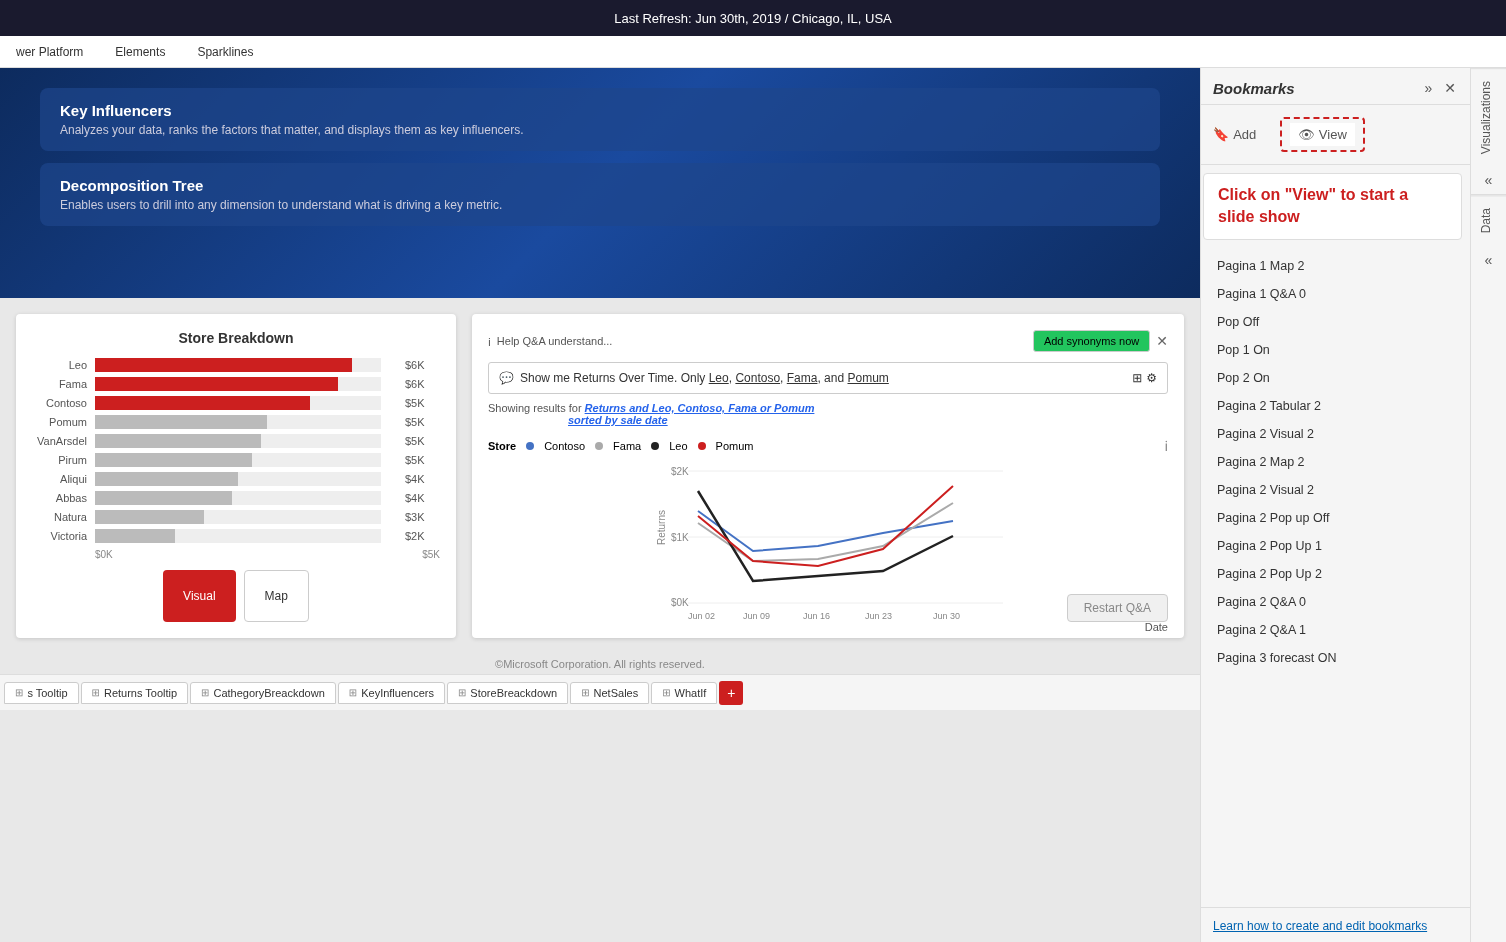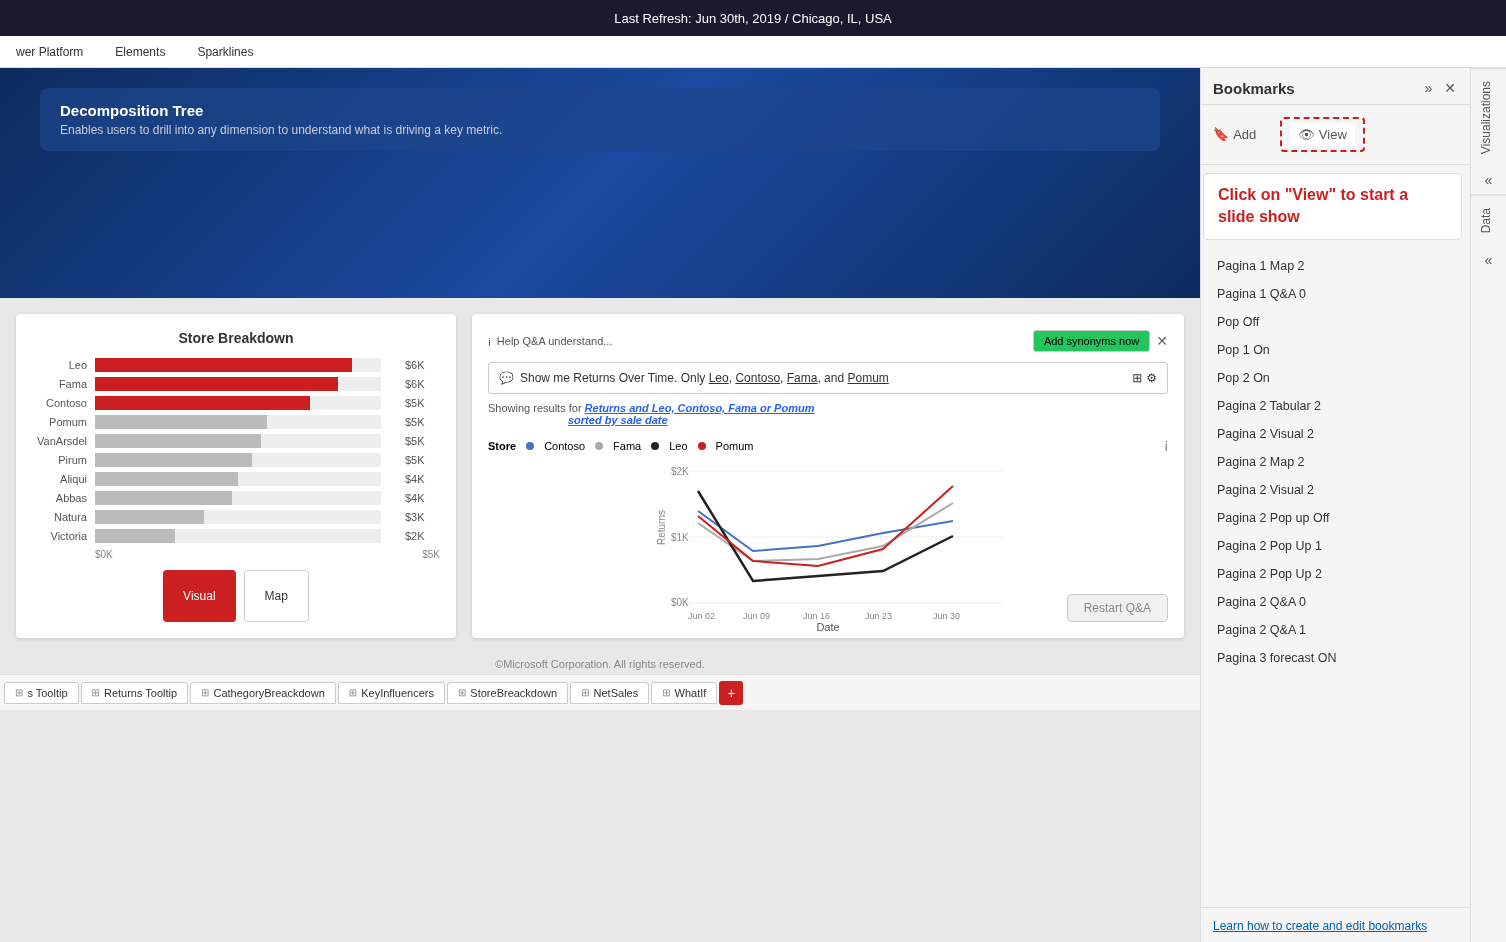--- a/index.html
+++ b/index.html
@@ -181,21 +181,21 @@
     }
 
     .panel-header {
       display: flex;
       align-items: center;
       justify-content: space-between;
       padding: 10px 12px 6px;
       background: #f5f5f5;
       border-bottom: 1px solid #ddd;
     }
-    .panel-title { font-size: 15px; font-weight: 600; color: #333; }
+    .panel-title { font-size: 15px; font-weight: 600; color: #333; font-style: italic; }
     .panel-header-icons { display: flex; gap: 8px; align-items: center; }
     .panel-icon-btn { background: none; border: none; cursor: pointer; color: #555; font-size: 14px; padding: 2px; }
 
     .panel-actions { display: flex; gap: 12px; padding: 8px 12px; border-bottom: 1px solid #ddd; }
     .action-btn { display: flex; align-items: center; gap: 4px; background: none; border: none; cursor: pointer; font-size: 13px; color: #555; }
 
     
     .annotation-box {
       border: 2px dashed #cc1f1f;
       border-radius: 4px;
@@ -277,20 +277,24 @@
 <div class="tab-bar">
   <span>wer Platform</span>
   <span>Elements</span>
   <span>Sparklines</span>
 </div>
 
 <div class="main-area">
 
   <div class="canvas-area">
     <div class="canvas-top">
+      <div class="key-influencers-card">
+        <h3>Key Influencers</h3>
+        <p>Analyzes your data, ranks the factors that matter, and displays them as key influencers.</p>
+      </div>
       <div class="decomposition-card">
         <h3>Decomposition Tree</h3>
         <p>Enables users to drill into any dimension to understand what is driving a key metric.</p>
       </div>
     </div>
 
     <div class="canvas-bottom">
 
       <div class="store-breakdown-card">
         <h3>Store Breakdown</h3>
@@ -438,21 +442,21 @@
             <polyline points="55,30 110,120 175,115 240,110 310,75" fill="none" stroke="#222" stroke-width="2.5"></polyline>
 
             <polyline points="55,55 110,100 175,105 240,88 310,25" fill="none" stroke="#cc1f1f" stroke-width="2"></polyline>
 
             <text x="45" y="158" font-size="9" fill="#888">Jun 02</text>
             <text x="100" y="158" font-size="9" fill="#888">Jun 09</text>
             <text x="160" y="158" font-size="9" fill="#888">Jun 16</text>
             <text x="222" y="158" font-size="9" fill="#888">Jun 23</text>
             <text x="290" y="158" font-size="9" fill="#888">Jun 30</text>
           </svg>
-          <div style="text-align:center;font-size:11px;color:#555;margin-top:-4px;">Date</div>
+          <div style="text-align:right;font-size:11px;color:#555;margin-top:-4px;">Date</div>
         </div>
 
         <div class="qa-restart">
           <button class="btn-restart">Restart Q&amp;A</button>
         </div>
       </div>
 
     </div>
 
     <div class="copyright">©Microsoft Corporation. All rights reserved.</div>

